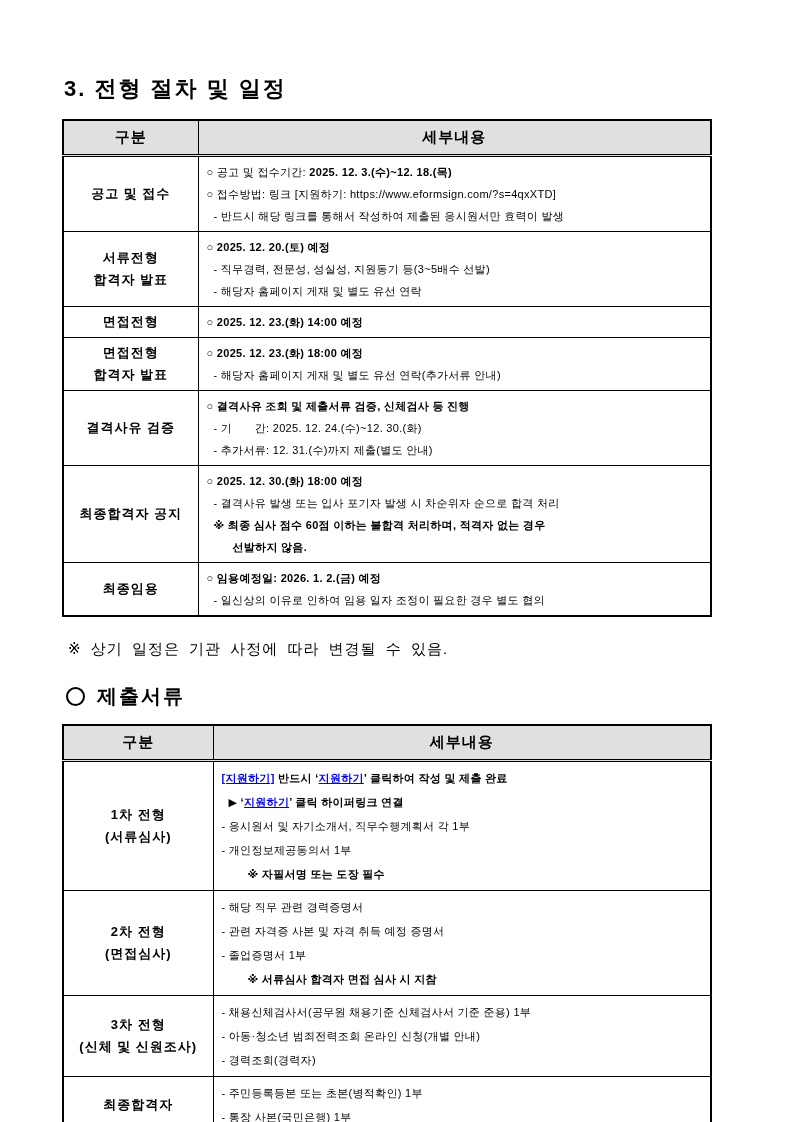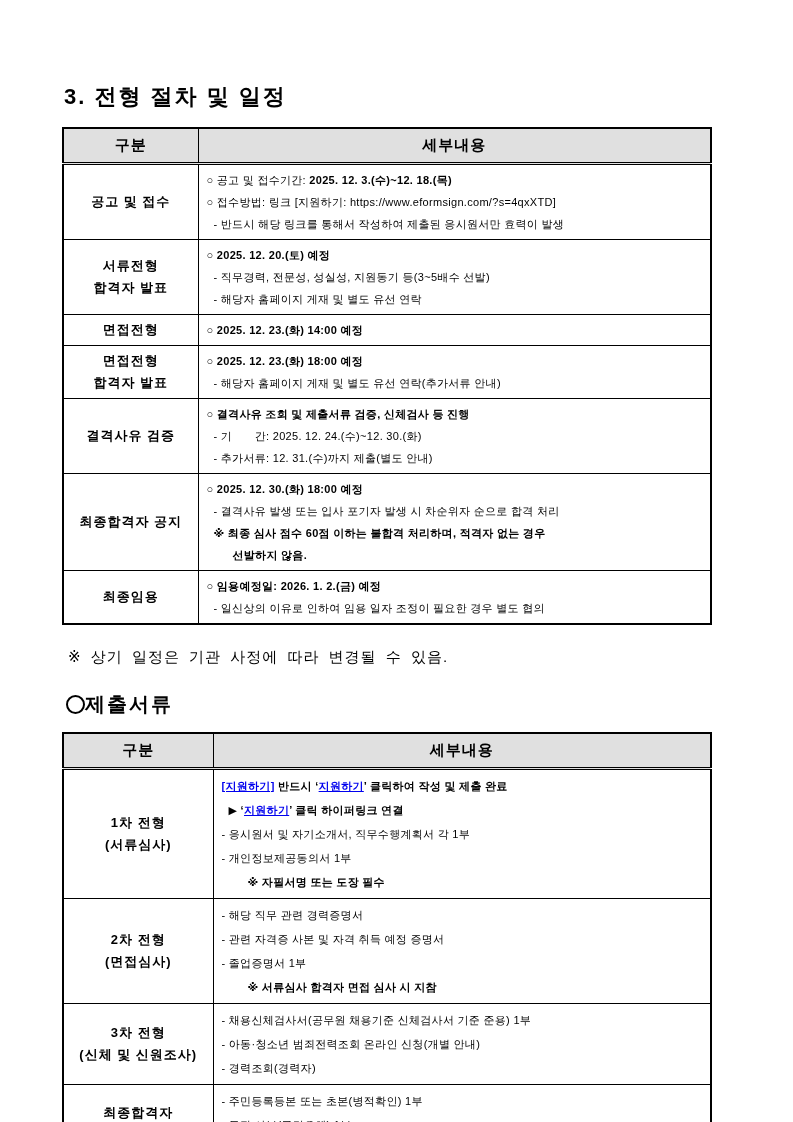--- a/index.html
+++ b/index.html
@@ -9,21 +9,21 @@
     --border:#000000;
   }
   html,body{margin:0;padding:0;}
   body{
     width:793px;height:1122px;background:#ffffff;color:var(--text);
     font-family:"Liberation Sans","DejaVu Sans",sans-serif;
     overflow:hidden;
   }
   .page{box-sizing:border-box;padding:70px 50px 0 62px;}
   .doc-title{
-    font-size:22px;font-weight:bold;margin:12px 0 15px 2px;letter-spacing:2px;
+    font-size:22px;font-weight:bold;margin:4px 0 15px 2px;letter-spacing:2px;
   }
   table.doc-table{
     border-collapse:collapse;table-layout:fixed;width:650px;
     border:2px solid var(--border);
   }
   table.doc-table th{
     background:var(--header_bg);
     border:1px solid var(--border);
     border-bottom:3px double var(--border);
     font-size:15px;font-weight:bold;padding:7px 0;letter-spacing:1px;
@@ -41,21 +41,21 @@
   td.det .line{line-height:22px;white-space:nowrap;letter-spacing:0.3px;}
   .doc2 td.det .line{line-height:24px;}
   .ind1{padding-left:7px;}
   .ind2{padding-left:26px;}
   .b{font-weight:bold;}
   .lnk{color:var(--link_blue);text-decoration:underline;cursor:pointer;}
   .note{
     font-size:15px;margin:23px 0 0 6px;letter-spacing:1px;word-spacing:4px;
   }
   .section-title{
-    display:flex;align-items:center;
+    display:flex;align-items:center;gap:12px;
     font-size:20px;font-weight:bold;letter-spacing:2px;
     margin:24px 0 14px 4px;
   }
   .circle-marker{
     width:15px;height:15px;border:2.5px solid var(--border);border-radius:50%;
     display:inline-block;flex:0 0 auto;
   }
   .sched-note{margin-bottom:0;}
 </style>
 </head>

